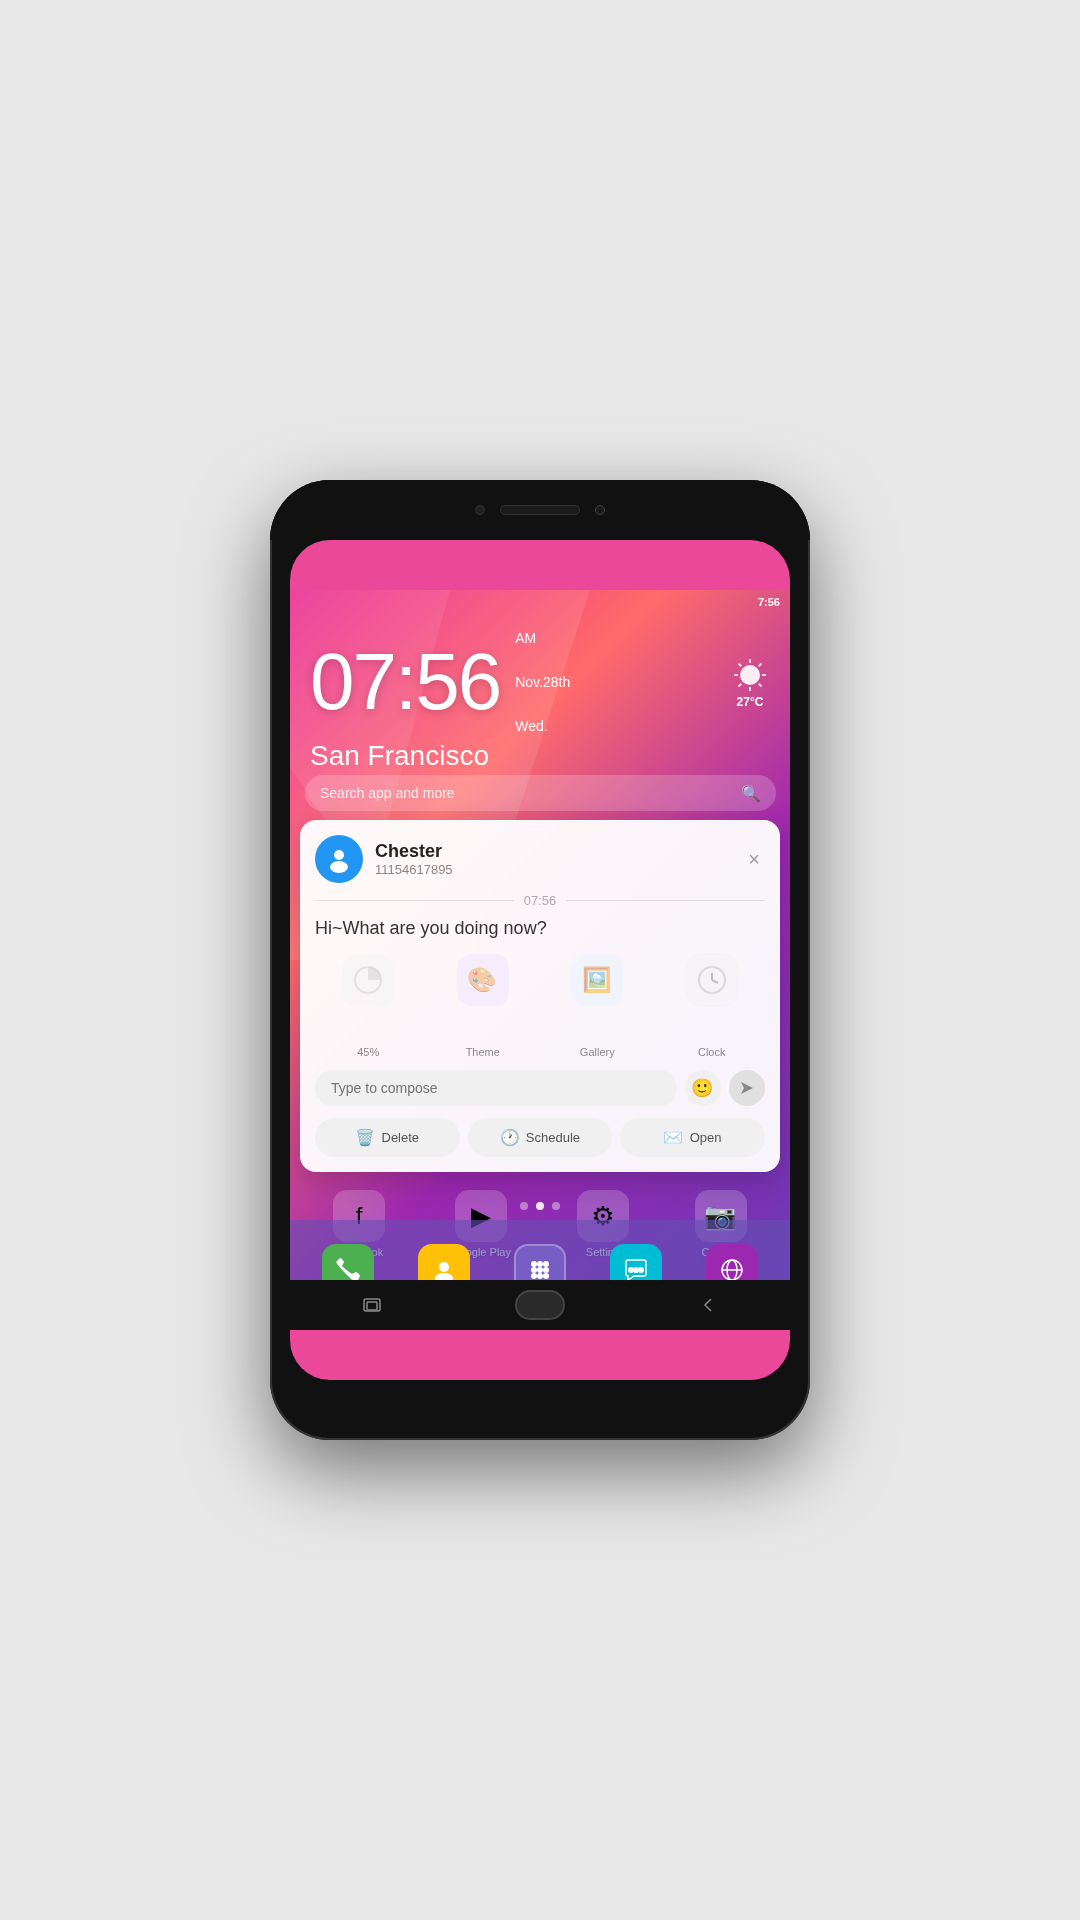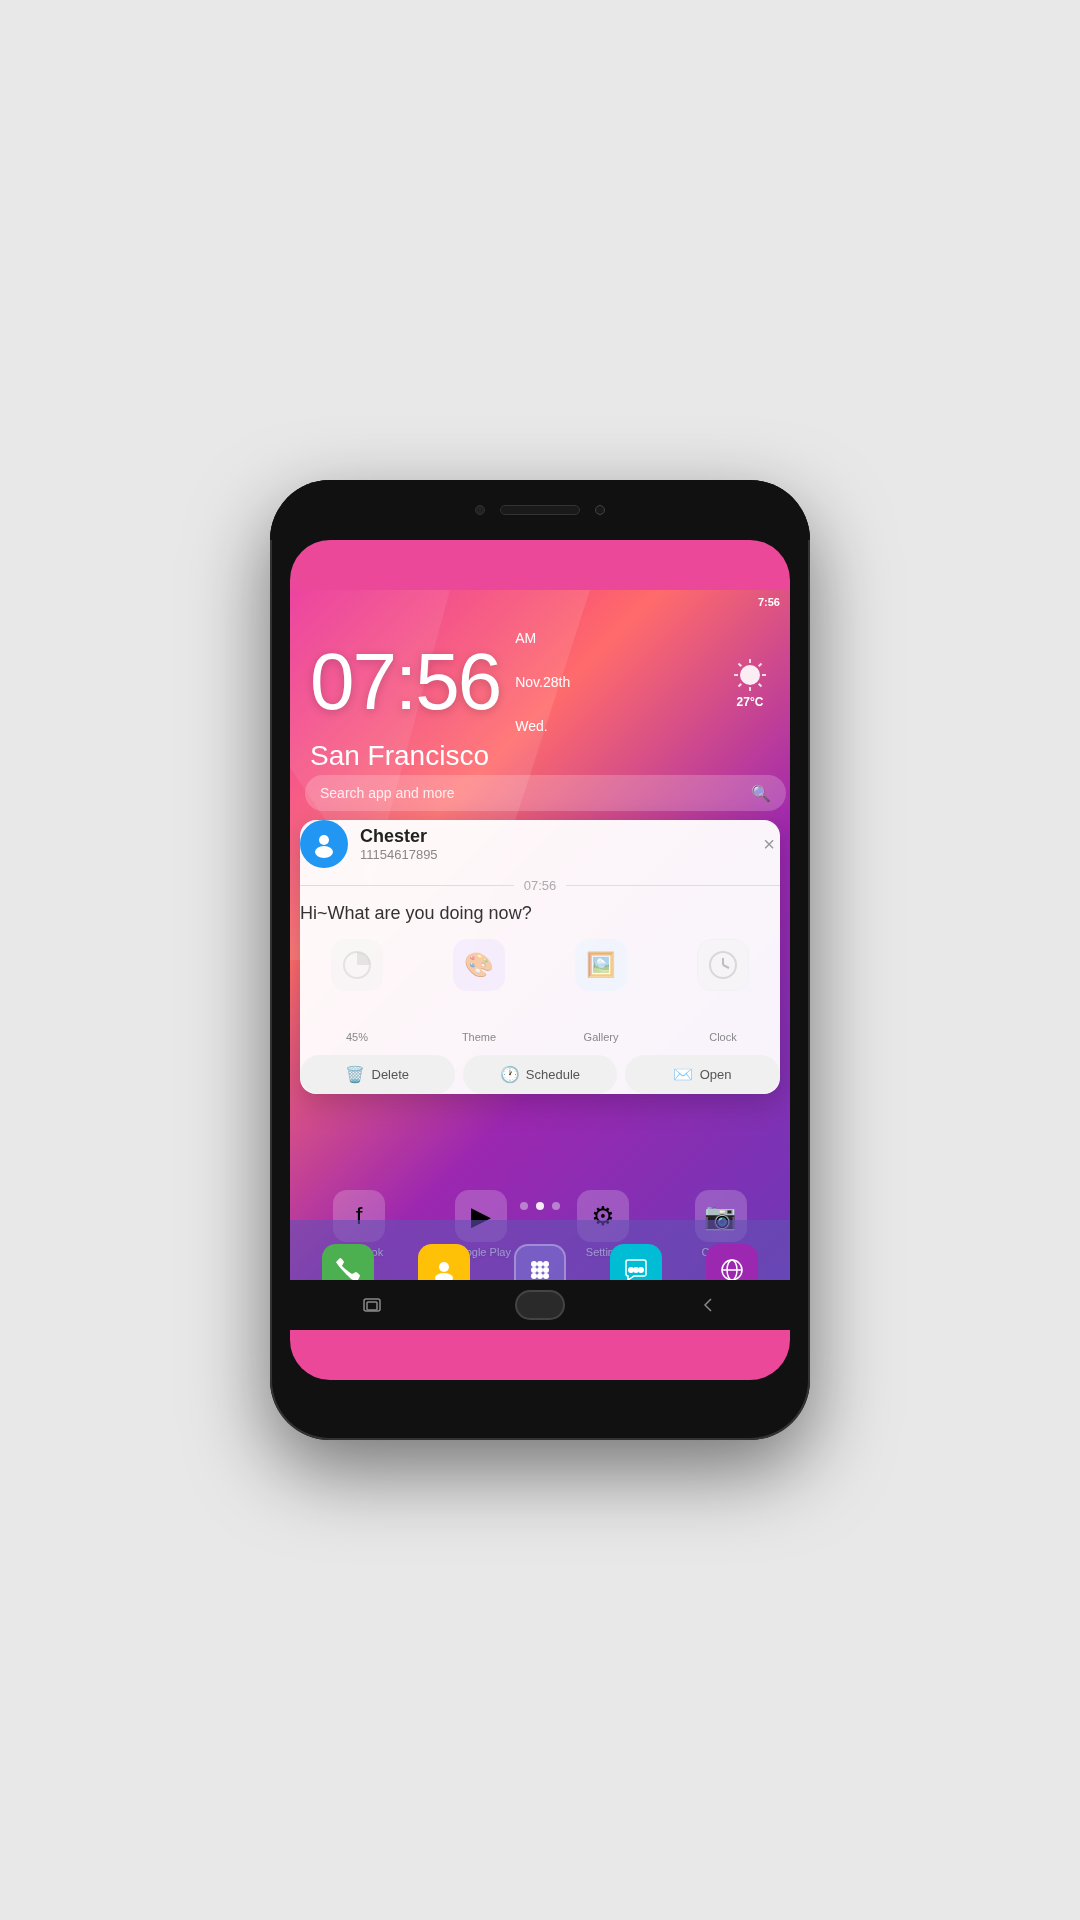--- a/index.html
+++ b/index.html
@@ -203,21 +203,21 @@
       font-size: 28px;
       font-weight: 300;
       z-index: 2;
     }
 
     
     .search-bar {
       position: absolute;
       top: 185px;
       left: 15px;
-      right: 4px;
+      right: 14px;
       height: 36px;
       background: rgba(255,255,255,0.2);
       border-radius: 18px;
       display: flex;
       align-items: center;
       padding: 0 15px;
       z-index: 2;
     }
 
     .search-text {
@@ -232,20 +232,21 @@
     }
 
     
     .notification-card {
       position: absolute;
       top: 230px;
       left: 10px;
       right: 10px;
       background: rgba(255,255,255,0.95);
       border-radius: 16px;
+      padding: 15px;
       z-index: 10;
       box-shadow: 0 8px 30px rgba(0,0,0,0.2);
     }
 
     .notif-header {
       display: flex;
       align-items: center;
       margin-bottom: 10px;
     }
 
@@ -640,20 +641,29 @@
               <svg width="30" height="30" viewBox="0 0 30 30">
                 <circle cx="15" cy="15" r="13" fill="none" stroke="#bbb" stroke-width="2"></circle>
                 <line x1="15" y1="8" x2="15" y2="15" stroke="#888" stroke-width="2"></line>
                 <line x1="15" y1="15" x2="21" y2="18" stroke="#888" stroke-width="2"></line>
               </svg>
             </div>
             <span class="app-icon-label">Clock</span>
           </div>
         </div>
 
+        <div class="compose-row">
+          <input class="compose-input" type="text" placeholder="Type to compose" style="">
+          <button class="emoji-btn">🙂</button>
+          <button class="send-btn">
+            <svg width="16" height="16" viewBox="0 0 16 16" fill="#888">
+              <polygon points="2,2 14,8 2,14 5,8"></polygon>
+            </svg>
+          </button>
+        </div>
 
         <div class="action-buttons">
           <button class="action-btn">
             <span class="action-btn-icon">🗑️</span>
             <span>Delete</span>
           </button>
           <button class="action-btn">
             <span class="action-btn-icon">🕐</span>
             <span>Schedule</span>
           </button>

